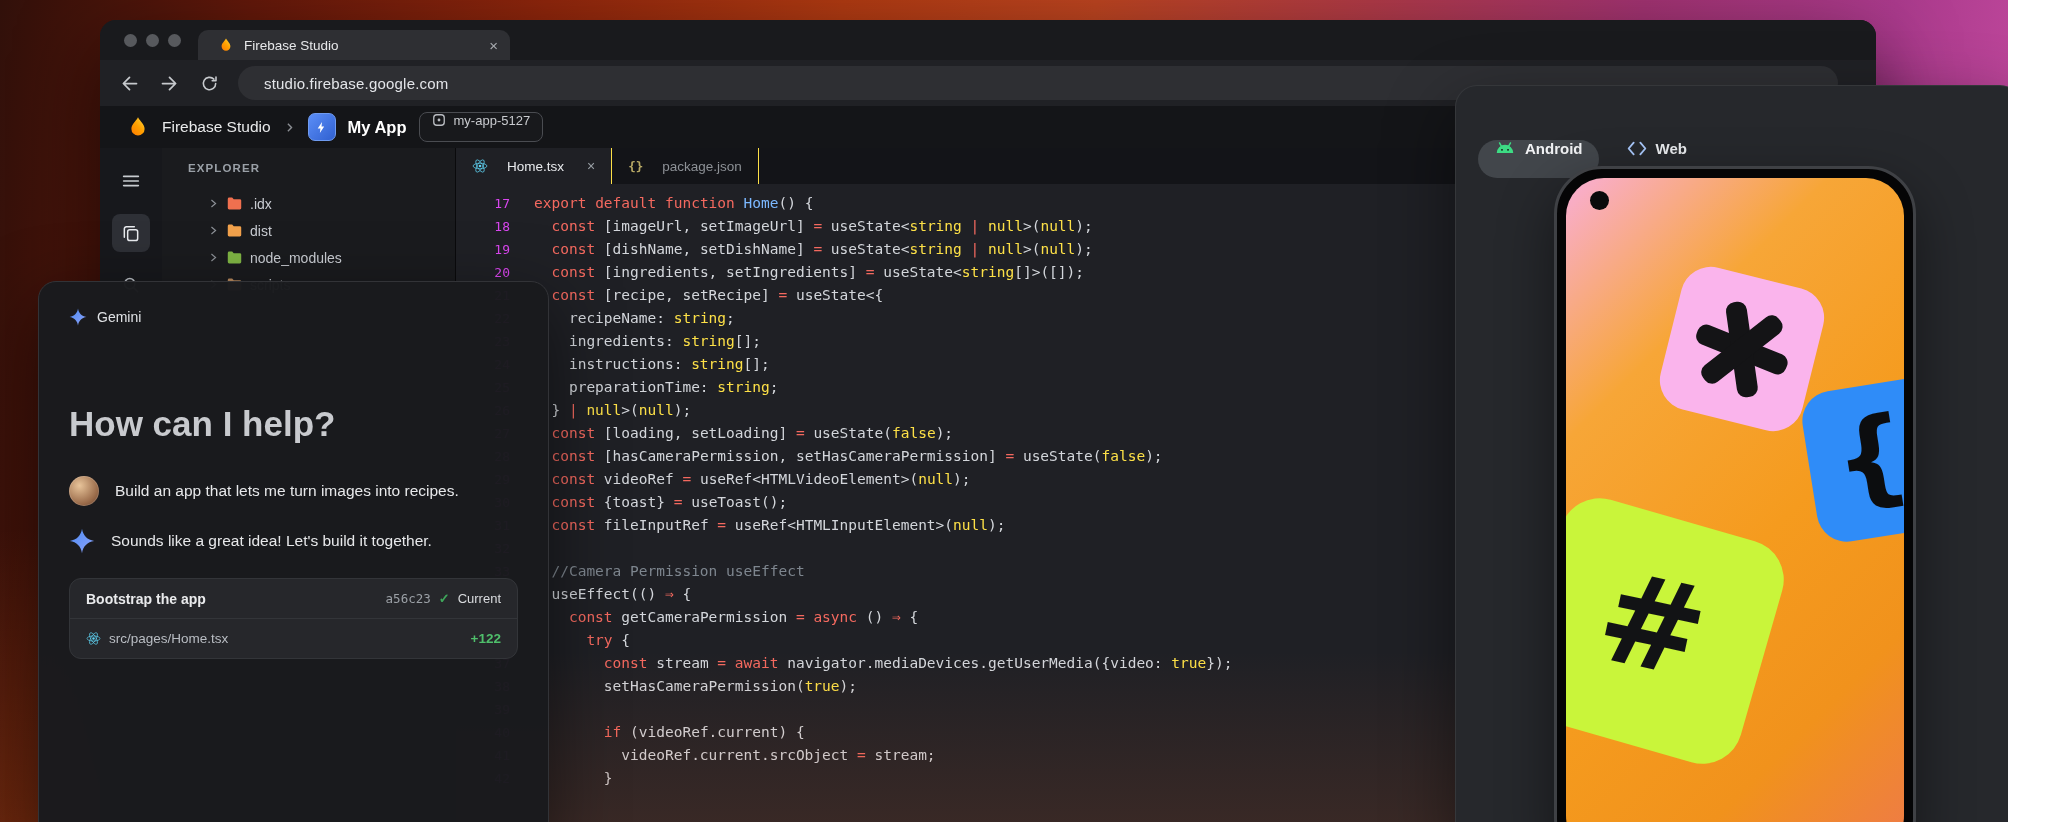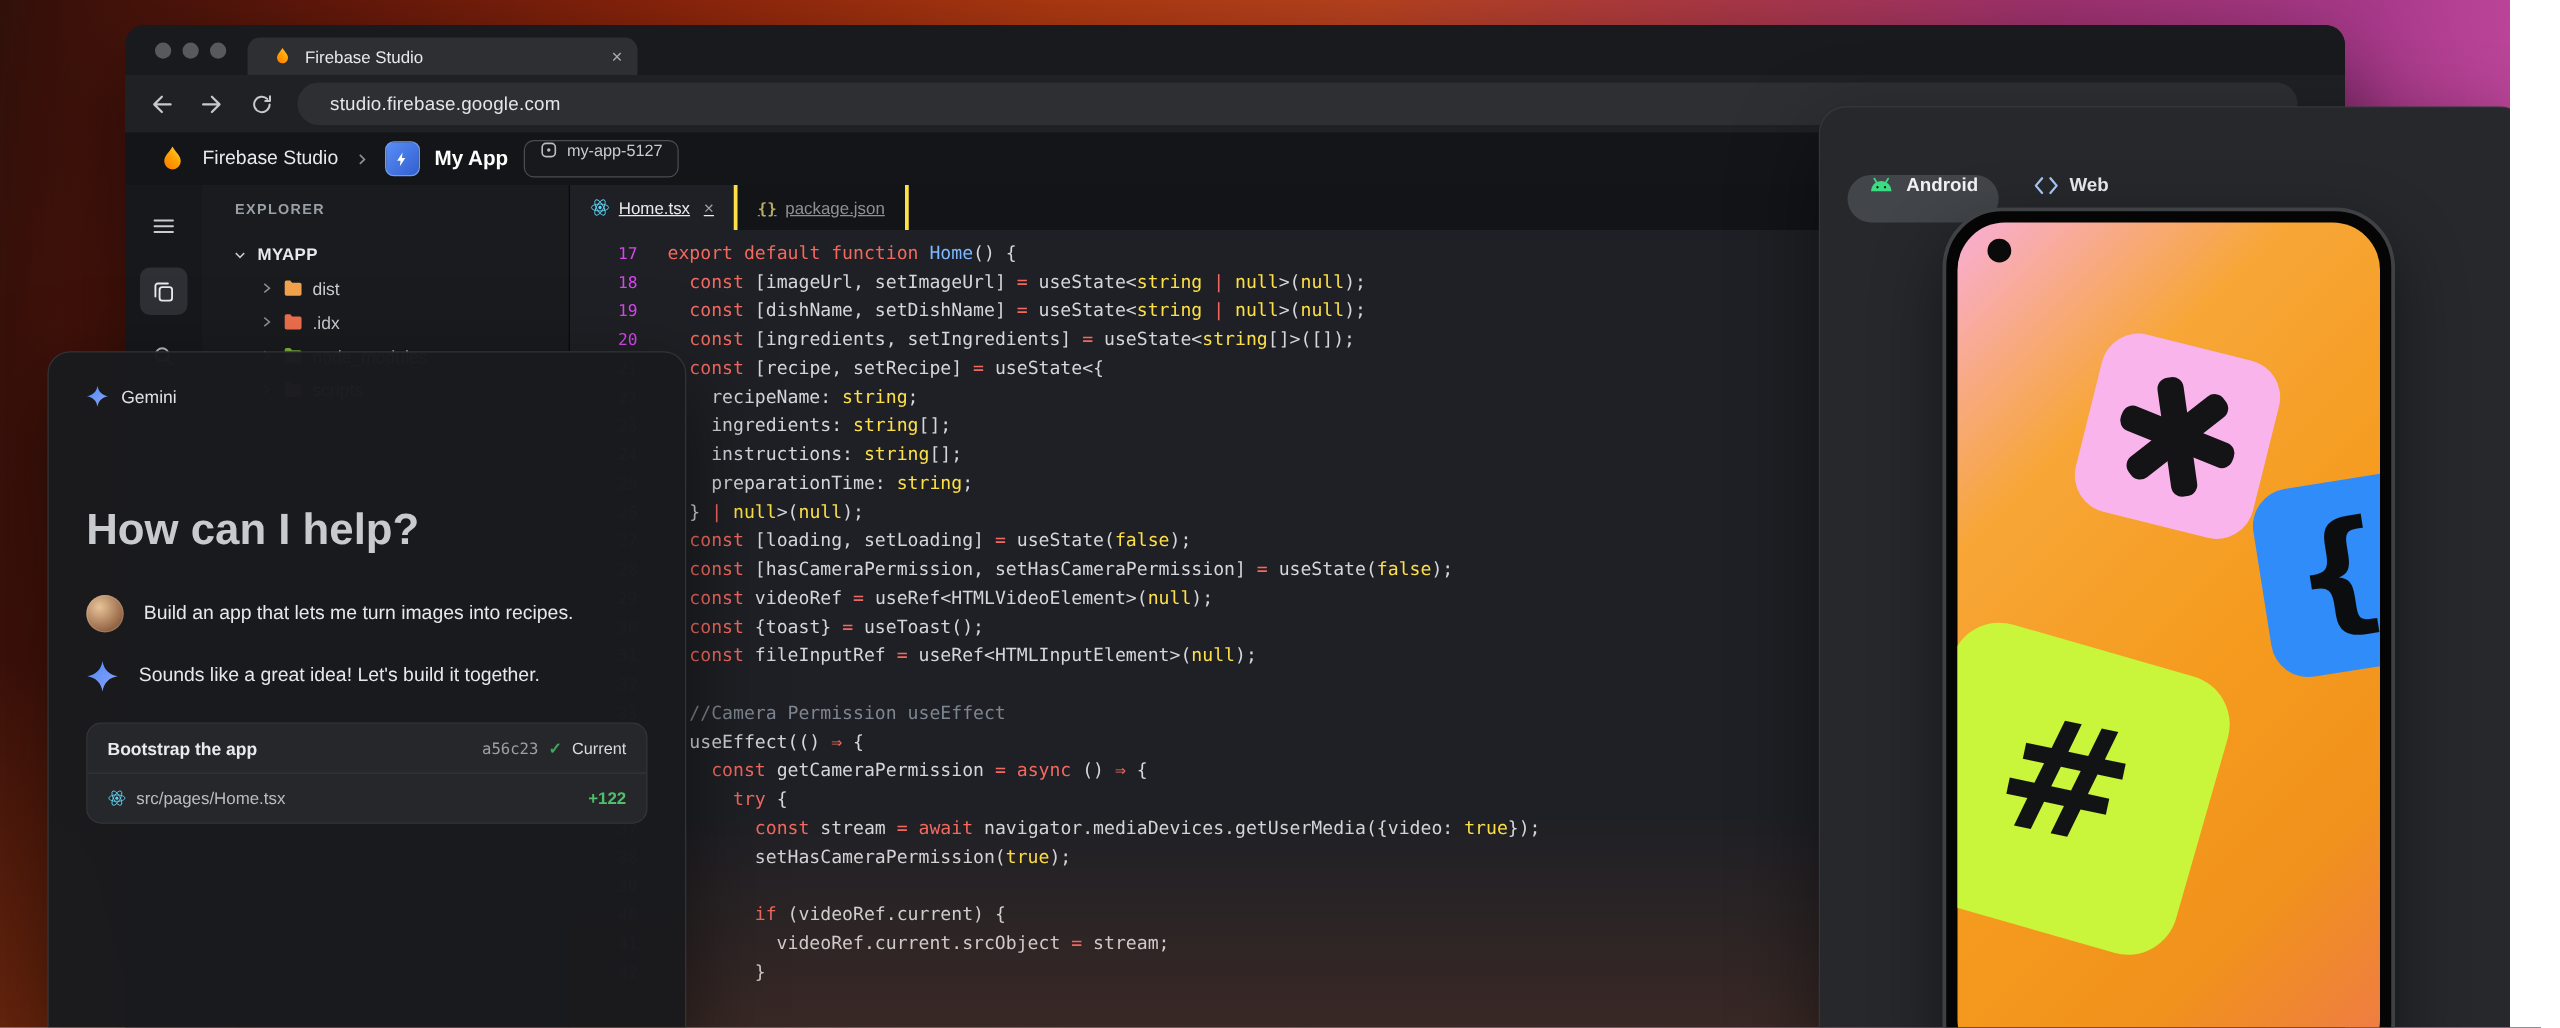--- a/index.html
+++ b/index.html
@@ -44,21 +44,21 @@
   .explorer-title{margin-left:26px;font-size:11.5px;font-weight:600;letter-spacing:1.1px;color:#9aa0a7;}
   .tree{margin-top:16px;}
   .root-row{height:27px;display:flex;align-items:center;gap:8px;padding-left:24px;}
   .root-label{font-size:13.5px;font-weight:700;color:#e7e9ec;letter-spacing:.3px;}
   .folder-row{height:27px;display:flex;align-items:center;gap:7px;padding-left:46px;}
   .fname{font-size:14px;color:#c9ccd2;}
   .editor{flex:1;background:#1f2025;position:relative;overflow:hidden;}
   .editor::after{content:"";position:absolute;left:0;right:0;bottom:0;height:170px;pointer-events:none;
     background:linear-gradient(to top,rgba(190,85,40,.16),transparent);}
   .tabstrip{height:36px;background:#131418;display:flex;}
-  .etab{display:flex;align-items:center;gap:7px;padding:0 16px;font-size:13.5px;border-right:3px solid #fde047;text-decoration:underline;}
+  .etab{display:flex;align-items:center;gap:19px;padding:0 16px;font-size:13.5px;border-right:1px solid #fde047;}
   .etab.active{background:#1f2025;color:#e8eaed;}
   .etab.inactive{color:#8d9196;}
   .etab .eclose{font-size:14px;color:#9aa0a6;margin-left:4px;}
   .braces-ic{font-size:12.5px;font-weight:700;color:#b8a965;font-family:"DejaVu Sans Mono",monospace;}
   .code{padding-top:8px;font-family:"DejaVu Sans Mono",monospace;font-size:14.5px;line-height:23px;color:#d3d6db;white-space:pre;}
   .code-line{display:flex;}
   .gutter{flex:none;width:54px;padding-right:24px;text-align:right;color:#d946ef;font-size:13px;}
   .kw{color:#f4695f}.ty{color:#fde047}.fn{color:#7cb8ff}.op{color:#f4695f}.cm{color:#7e868f}
   
   .gemini{position:absolute;left:38px;top:281px;width:511px;height:560px;z-index:5;background:rgba(26,27,30,.98);
@@ -212,44 +212,38 @@
           <svg viewBox="0 0 24 24" width="20" height="20">
               <circle cx="10.5" cy="10.5" r="6.2" fill="none" stroke="#b9bdc3" stroke-width="1.8"></circle>
               <line x1="15.3" y1="15.3" x2="20" y2="20" stroke="#b9bdc3" stroke-width="1.8" stroke-linecap="round"></line>
             </svg>
         </span>
       </div>
 
       <div class="explorer">
         <div class="explorer-title">EXPLORER</div>
         <div class="tree">
-          <div class="root-row">
-            <svg viewBox="0 0 16 16" width="12" height="12">
-                <path d="M3.5 6l4.5 4.5L12.5 6" fill="none" stroke="#c6c9ce" stroke-width="1.6"></path>
-              </svg>
-            <span class="root-label">MYAPP</span>
-          </div>
           <div>
               <div class="folder-row">
                 <svg viewBox="0 0 16 16" width="11" height="11">
                   <path d="M5 3l6 5-6 5" fill="none" stroke="#8d9197" stroke-width="1.7"></path>
                 </svg>
                 <svg viewBox="0 0 24 24" width="17" height="17">
-                  <path d="M2.5 5.5a2 2 0 0 1 2-2h4.2l2.2 2.4h8.6a2 2 0 0 1 2 2v10.6a2 2 0 0 1-2 2h-15a2 2 0 0 1-2-2z" fill="#f2a24c"></path>
-                </svg>
-                <span class="fname">dist</span>
+                  <path d="M2.5 5.5a2 2 0 0 1 2-2h4.2l2.2 2.4h8.6a2 2 0 0 1 2 2v10.6a2 2 0 0 1-2 2h-15a2 2 0 0 1-2-2z" fill="#f0704f"></path>
+                </svg>
+                <span class="fname">.idx</span>
               </div>
               <div class="folder-row">
                 <svg viewBox="0 0 16 16" width="11" height="11">
                   <path d="M5 3l6 5-6 5" fill="none" stroke="#8d9197" stroke-width="1.7"></path>
                 </svg>
                 <svg viewBox="0 0 24 24" width="17" height="17">
-                  <path d="M2.5 5.5a2 2 0 0 1 2-2h4.2l2.2 2.4h8.6a2 2 0 0 1 2 2v10.6a2 2 0 0 1-2 2h-15a2 2 0 0 1-2-2z" fill="#f0704f"></path>
-                </svg>
-                <span class="fname">.idx</span>
+                  <path d="M2.5 5.5a2 2 0 0 1 2-2h4.2l2.2 2.4h8.6a2 2 0 0 1 2 2v10.6a2 2 0 0 1-2 2h-15a2 2 0 0 1-2-2z" fill="#f2a24c"></path>
+                </svg>
+                <span class="fname">dist</span>
               </div>
               <div class="folder-row">
                 <svg viewBox="0 0 16 16" width="11" height="11">
                   <path d="M5 3l6 5-6 5" fill="none" stroke="#8d9197" stroke-width="1.7"></path>
                 </svg>
                 <svg viewBox="0 0 24 24" width="17" height="17">
                   <path d="M2.5 5.5a2 2 0 0 1 2-2h4.2l2.2 2.4h8.6a2 2 0 0 1 2 2v10.6a2 2 0 0 1-2 2h-15a2 2 0 0 1-2-2z" fill="#7fb544"></path>
                 </svg>
                 <span class="fname">node_modules</span>
               </div>

